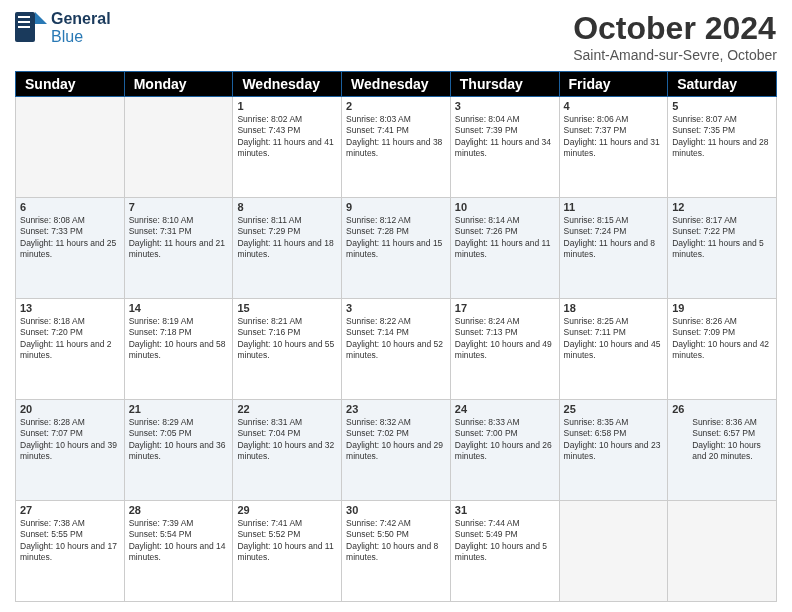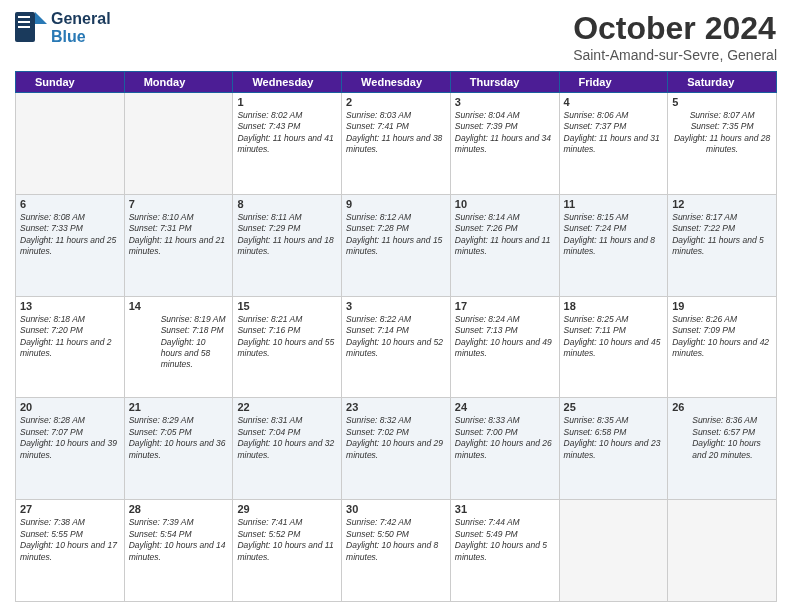--- a/index.html
+++ b/index.html
@@ -40,25 +40,25 @@
       color: #555;
     }
     .calendar {
       flex: 1;
       border: 1px solid #ccc;
       border-collapse: collapse;
       width: 100%;
       table-layout: fixed;
     }
     .calendar th {
-      background: #4c1d95;
+      background: #000000;
       color: #fff;
-      font-size: 11px;
+      font-size: 14px;
       font-weight: bold;
-      padding: 4px 19px;
+      padding: 4px 9px;
       text-align: left;
       border: 1px solid #1a5f9e;
     }
     .calendar td {
       border: 1px solid #ccc;
       vertical-align: top;
       padding: 3px 4px;
       font-size: 9px;
       color: #333;
       background: #fff;
@@ -70,21 +70,20 @@
     .day-num {
       font-size: 11px;
       font-weight: bold;
       color: #333;
       margin-bottom: 2px;
     }
     .cell-text {
       font-size: 8.5px;
       line-height: 1.35;
       color: #333;
-      font-style: italic;
     }
     .row-alt td {
       background: #f0f4f8;
     }
   </style>
 </head>
 <body>
 
 <div class="page">
   <div class="header">
@@ -94,27 +93,27 @@
           <svg width="32" height="32" viewBox="0 0 32 32">
             <rect x="0" y="0" width="20" height="30" rx="2" fill="#1a3a5c"></rect>
             <polygon points="20,0 32,12 20,12" fill="#2979b5"></polygon>
             <rect x="3" y="4" width="12" height="2" fill="white"></rect>
             <rect x="3" y="9" width="12" height="2" fill="white"></rect>
             <rect x="3" y="14" width="12" height="2" fill="white"></rect>
           </svg>
         </div>
         <div>
           <div style="font-size:16px;font-weight:bold;color:#1a3a5c;">General</div>
-          <div style="font-size:16px;font-weight:bold;color:#2979b5;">Blue</div>
+          <div style="font-size:16px;font-weight:normal;color:#2979b5;">Blue</div>
         </div>
       </div>
     </div>
     <div class="title-area">
       <div class="month-title">October 2024</div>
-      <div class="location">Saint-Amand-sur-Sevre, General</div>
+      <div class="location">Saint-Amand-sur-Sevre, October</div>
     </div>
   </div>
 
   <table class="calendar">
     <thead>
       <tr>
         <th>Sunday</th>
         <th>Monday</th>
         <th>Wednesday</th>
         <th>Wednesday</th>
@@ -146,21 +145,21 @@
 Daylight: 11 hours and 34 minutes.</div>
           </td>
           <td>
             <div class="day-num">4</div>
             <div class="cell-text" style="white-space: pre-line;">Sunrise: 8:06 AM
 Sunset: 7:37 PM
 Daylight: 11 hours and 31 minutes.</div>
           </td>
           <td>
             <div class="day-num">5</div>
-            <div class="cell-text" style="white-space: pre-line; text-align: center;">Sunrise: 8:07 AM
+            <div class="cell-text" style="white-space: pre-line;">Sunrise: 8:07 AM
 Sunset: 7:35 PM
 Daylight: 11 hours and 28 minutes.</div>
           </td>
         </tr>
         <tr class="row-alt">
           <td>
             <div class="day-num">6</div>
             <div class="cell-text" style="white-space: pre-line;">Sunrise: 8:08 AM
 Sunset: 7:33 PM
 Daylight: 11 hours and 25 minutes.</div>
@@ -204,21 +203,21 @@
         </tr>
         <tr>
           <td>
             <div class="day-num">13</div>
             <div class="cell-text" style="white-space: pre-line;">Sunrise: 8:18 AM
 Sunset: 7:20 PM
 Daylight: 11 hours and 2 minutes.</div>
           </td>
           <td>
             <div class="day-num">14</div>
-            <div class="cell-text" style="white-space: pre-line; margin-left: 32px;">Sunrise: 8:19 AM
+            <div class="cell-text" style="white-space: pre-line;">Sunrise: 8:19 AM
 Sunset: 7:18 PM
 Daylight: 10 hours and 58 minutes.</div>
           </td>
           <td>
             <div class="day-num">15</div>
             <div class="cell-text" style="white-space: pre-line;">Sunrise: 8:21 AM
 Sunset: 7:16 PM
 Daylight: 10 hours and 55 minutes.</div>
           </td>
           <td>

